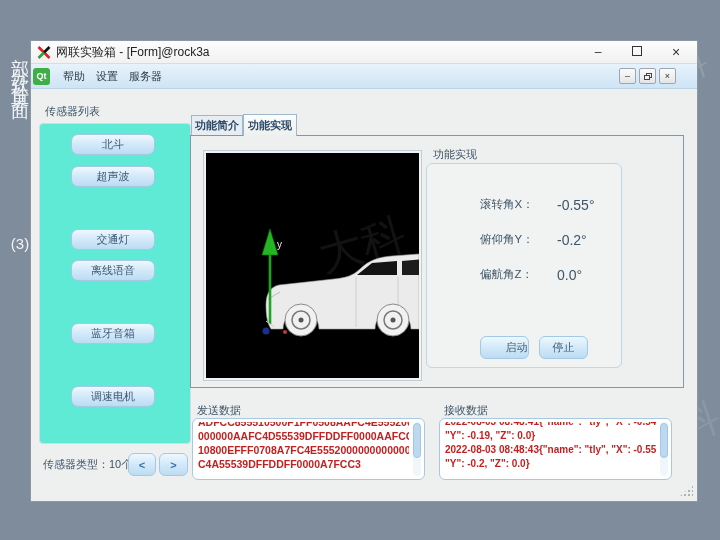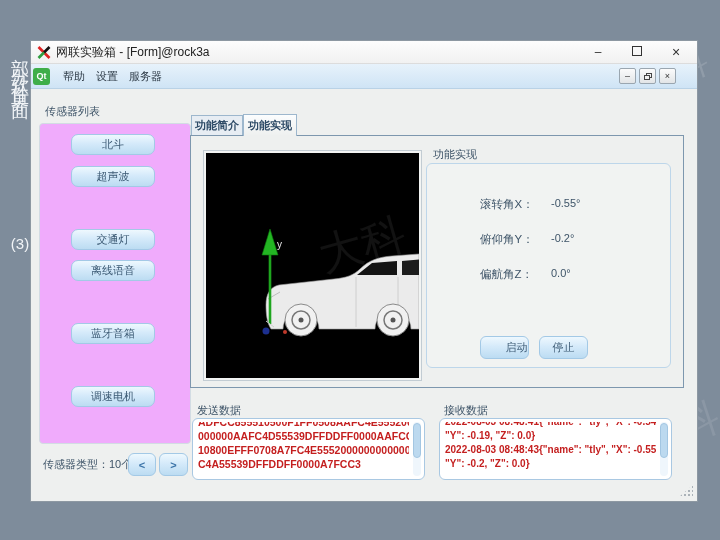--- a/index.html
+++ b/index.html
@@ -62,21 +62,21 @@
     font-size:9px;color:#333;line-height:1;
   }
   .ic-restore{position:relative;width:8px;height:7px;}
   .ic-restore::before{content:"";position:absolute;right:0;top:0;width:4px;height:3px;border:1px solid #444;}
   .ic-restore::after{content:"";position:absolute;left:0;bottom:0;width:4px;height:3px;border:1px solid #444;background:#f0f0f0;}
 
   
   .group-title{font-size:11px;color:#3e5468;white-space:nowrap;}
   .sidebar-panel{
     left:8px;top:82px;width:152px;height:321px;
-    background:#f0abfc;border:1px solid #d2dce3;border-radius:4px;box-sizing:border-box;
+    background:#5eead4;border:1px solid #d2dce3;border-radius:4px;box-sizing:border-box;
   }
   .btn{
     background:linear-gradient(180deg,#eef8fe 0%,#d5eafa 45%,#bcdcf2 100%);
     border:1px solid #a3c9e6;border-radius:7px;box-sizing:border-box;
     color:#3c5a74;font-size:11px;
     display:flex;align-items:center;justify-content:center;cursor:default;
   }
   .sensor-btn{left:31px;width:84px;height:21px;}
   .pager-btn{color:#3c74a8;font-weight:bold;font-size:11px;border-radius:6px;}
 
@@ -96,25 +96,25 @@
 
   
   .viewport{
     left:173px;top:110px;width:213px;height:225px;
     background:#000;border:2px solid #f2f4f3;outline:1px solid #c2ccd3;
   }
   .viewport svg{display:block;}
 
   
   .value-box{
-    left:395px;top:122px;width:245px;height:205px;
+    left:395px;top:122px;width:196px;height:205px;
     background:#f1f3f2;border:1px solid #bdd6ea;border-radius:6px;box-sizing:border-box;
   }
   .angle-label{position:absolute;left:53px;width:62px;font-size:11.5px;color:#3e5468;white-space:nowrap;}
-  .angle-value{position:absolute;left:124px;width:70px;font-size:11px;color:#3e5468;white-space:nowrap;}
+  .angle-value{position:absolute;left:130px;width:70px;font-size:14px;color:#3e5468;white-space:nowrap;}
   .action-btn{position:absolute;width:49px;height:23px;border-radius:6px;}
 
   
   .data-box{
     background:#fff;border:1px solid #a9c8e2;border-radius:6px;box-sizing:border-box;
     top:377px;width:233px;height:62px;overflow:hidden;
   }
   .data-clip{position:absolute;left:5px;right:15px;top:3px;bottom:3px;overflow:hidden;}
   .data-text{margin-top:-7px;color:#c41f1f;font-weight:600;line-height:14px;white-space:nowrap;}
   .send-text{font-size:10.5px;}

